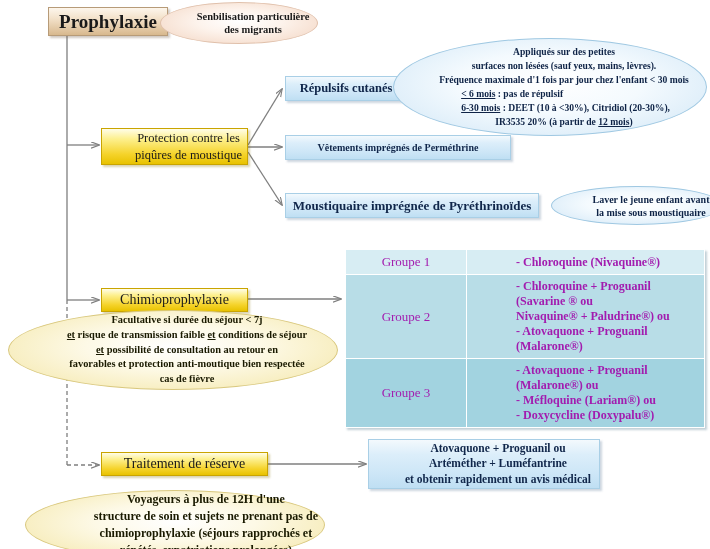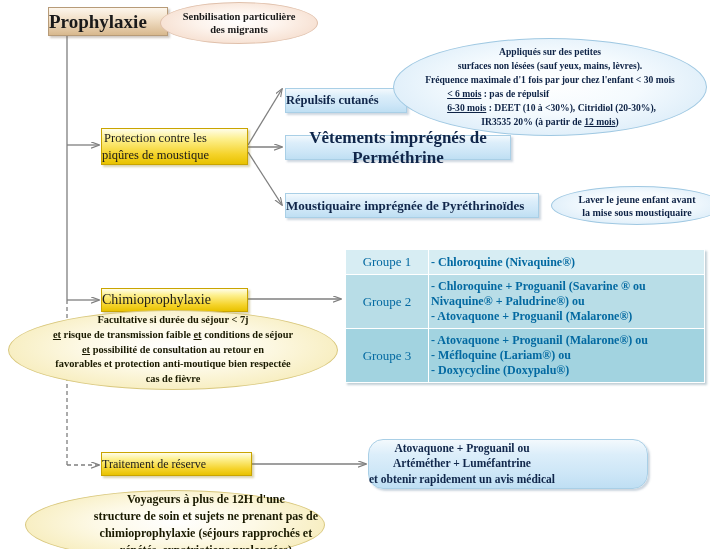--- a/index.html
+++ b/index.html
@@ -8,21 +8,21 @@
     background:#ffffff;
     font-family:"Liberation Serif", serif;
     overflow:hidden;
     position:relative;
   }
   #canvas{position:relative;width:710px;height:549px;}
 
   svg.connectors{position:absolute;left:0;top:0;width:710px;height:549px;pointer-events:none;}
 
   
-  .node{position:absolute;box-sizing:border-box;display:flex;align-items:center;text-align:center;}
+  .node{position:absolute;box-sizing:border-box;display:flex;align-items:center;justify-content:center;text-align:center;}
 
   
   .box-tan{
     background:linear-gradient(to bottom,#fdf6ec 0%,#f3e2cb 38%,#e3c9a6 75%,#d8b88e 100%);
     border:1px solid #b79b78;
     color:#1a1a1a;
     font-weight:bold;
     box-shadow:2px 2px 2px rgba(120,100,80,.35);
   }
 
@@ -64,30 +64,30 @@
     border:1px solid #e0c0ab;
     color:#1a1a1a;font-weight:bold;
   }
 
   
   .grp-table{position:absolute;border-collapse:collapse;border-spacing:0;
     box-shadow:2px 2px 2px rgba(80,120,140,.35);}
   .grp-table td{
     border:1px solid #ffffff;
     vertical-align:middle;
-    color:#0369a1;
-    padding:4px 2px;
+    color:#a21caf;
+    padding:4px 21px;
   }
   .grp-label{width:78px;text-align:center;font-size:13px;}
   .grp-content{text-align:left;font-size:12px;font-weight:bold;line-height:1.25;}
   .row1 td{background:#d7edf3;}
   .row2 td{background:#b8dde7;}
   .row3 td{background:#a2d3e0;}
 
-  .mline{display:block;}
+  .mline{display:block;margin-left:28px;}
   .u{text-decoration:underline;}
 </style>
 </head>
 <body>
 
 <div id="canvas">
 
   <svg class="connectors" viewBox="0 0 710 549">
     <defs>
       <marker id="arrow" markerWidth="9" markerHeight="9" refX="8" refY="3.2" orient="auto" markerUnits="userSpaceOnUse">
@@ -125,25 +125,25 @@
     </span>
   </div>
 
   <div class="node box-gold" style="left:101px;top:128px;width:147px;height:37px;font-size:12.5px;line-height:1.3;">
     <span>
       <span class="mline">Protection  contre  les</span>
       <span class="mline">piqûres  de  moustique</span>
     </span>
   </div>
 
-  <div class="node box-blue" style="left:285px;top:76px;width:122px;height:25px;font-size:12.5px;margin-top:12px;">
+  <div class="node box-blue" style="left:285px;top:76px;width:122px;height:25px;font-size:12.5px;">
     <span>Répulsifs cutanés</span>
   </div>
 
-  <div class="node box-blue" style="left:285px;top:135px;width:226px;height:25px;font-size:17px;">
+  <div class="node box-blue" style="left:285px;top:135px;width:226px;height:25px;font-size:10px;">
     <span>Vêtements imprégnés de Perméthrine</span>
   </div>
 
   <div class="node box-blue" style="left:285px;top:193px;width:254px;height:25px;font-size:13px;">
     <span>Moustiquaire imprégnée de Pyréthrinoïdes</span>
   </div>
 
   <div class="ellipse ellipse-blue" style="left:551px;top:186px;width:172px;height:39px;font-size:10px;line-height:1.3;">
     <span>
       <span class="mline">Laver le jeune enfant avant</span>
@@ -206,34 +206,34 @@
         <td class="grp-label">Groupe 3</td>
         <td class="grp-content">
           <span class="mline">- Atovaquone + Proguanil (Malarone®) ou</span>
           <span class="mline">- Méfloquine (Lariam®) ou</span>
           <span class="mline">- Doxycycline (Doxypalu®)</span>
         </td>
       </tr>
     </tbody>
   </table>
 
-  <div class="node box-gold" style="left:101px;top:452px;width:151px;height:24px;font-size:12px;">
+  <div class="node box-gold" style="left:101px;top:452px;width:167px;height:24px;font-size:14px;">
     <span>Traitement  de  réserve</span>
   </div>
 
   <div class="ellipse ellipse-cream" style="left:25px;top:490px;width:300px;height:70px;font-size:12px;line-height:1.42;justify-content:flex-end;">
     <span style="padding:0 6px;">
       <span class="mline">Voyageurs à plus de 12H d'une</span>
       <span class="mline">structure de soin et sujets ne prenant pas de</span>
       <span class="mline">chimioprophylaxie (séjours rapprochés et</span>
       <span class="mline">répétés, expatriations prolongées)</span>
     </span>
   </div>
 
-  <div class="node box-blue" style="left:368px;top:439px;width:280px;height:50px;font-size:11.5px;line-height:1.35;border-radius:15px;">
+  <div class="node box-blue" style="left:368px;top:439px;width:232px;height:50px;font-size:11.5px;line-height:1.35;">
     <span>
       <span class="mline">Atovaquone + Proguanil ou</span>
       <span class="mline">Artéméther + Luméfantrine</span>
       <span class="mline">et obtenir rapidement un  avis médical</span>
     </span>
   </div>
 
 </div>
 
 </body></html>

